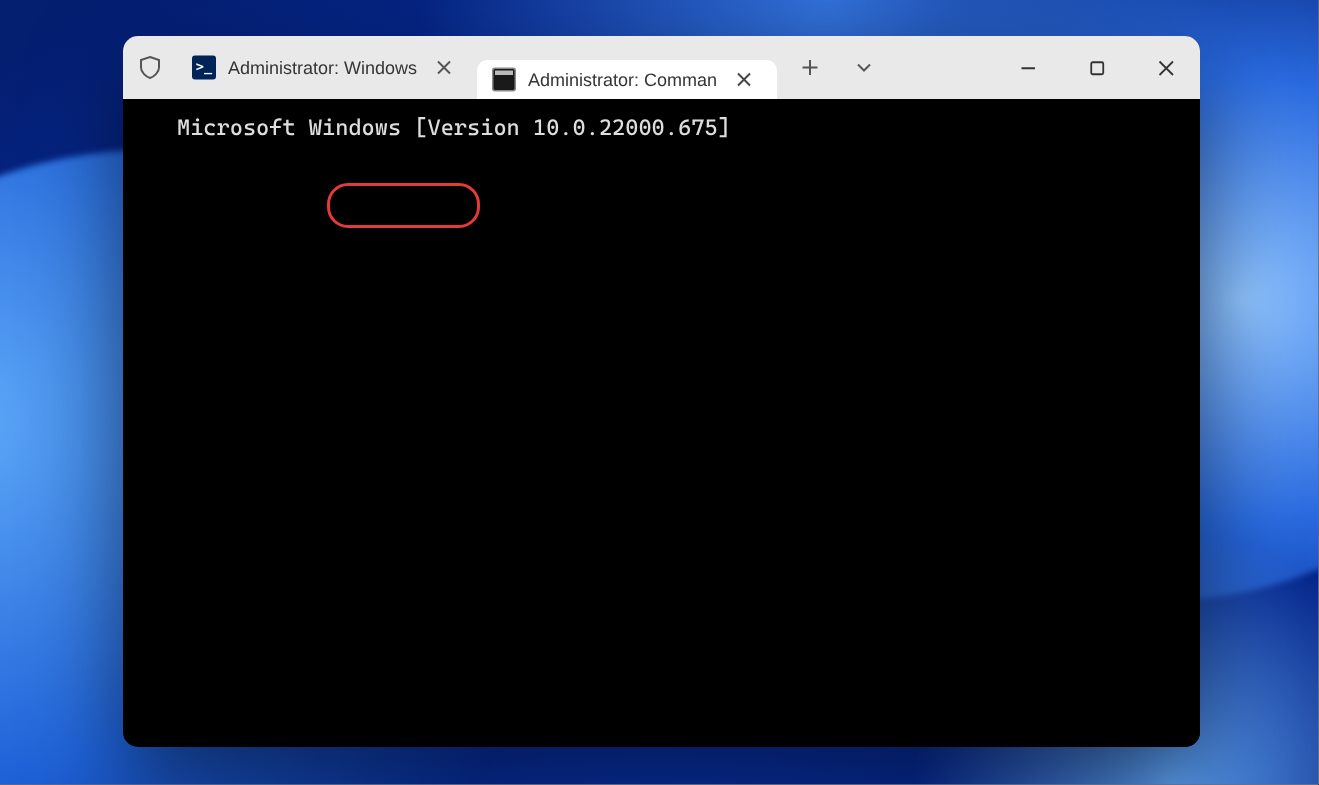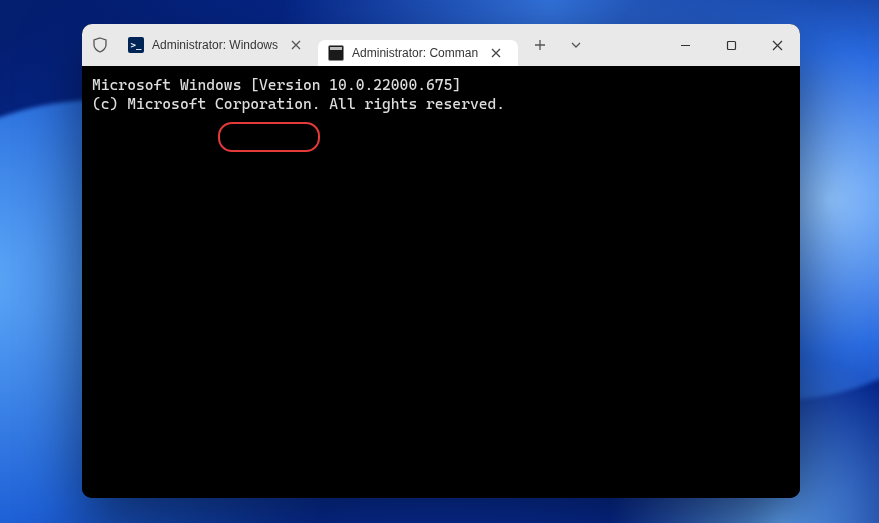--- a/index.html
+++ b/index.html
@@ -154,20 +154,21 @@
     }
     .terminal {
       flex: 1;
       background: #000;
       color: #ddd;
       font-family: Consolas, "Cascadia Mono", monospace;
       font-size: 15px;
       line-height: 1.27;
       padding: 10px 10px;
       position: relative;
+      margin-left: 26px;
     }
     .term-line { white-space: pre; }
     .prompt-line { display: flex; white-space: pre; }
     .caret {
       display: inline-block;
       width: 1.5px;
       height: 17px;
       background: #ddd;
       vertical-align: text-bottom;
       margin-left: 0px;
@@ -244,19 +245,18 @@
         <div class="wc-btn">
           <svg width="11" height="11" viewBox="0 0 11 11">
               <path d="M1 1 L10 10 M10 1 L1 10" stroke="#333" stroke-width="1.2"></path>
             </svg>
         </div>
       </div>
     </div>
 
     <div class="terminal">
       <div class="term-line">Microsoft Windows [Version 10.0.22000.675]</div>
-      <div class="term-line">(c) Microsoft Corporation. All rights reserved.</div>
       <div class="term-line"></div>
     </div>
   </div>
 
   <div class="highlight-circle" style="left: 218px; top: 122px; width: 102px; height: 30px;"></div>
 </div>
 
 </body></html>

